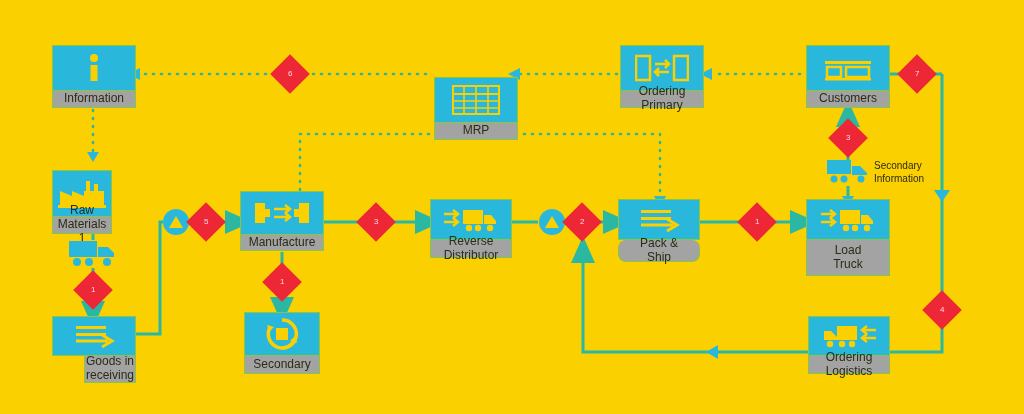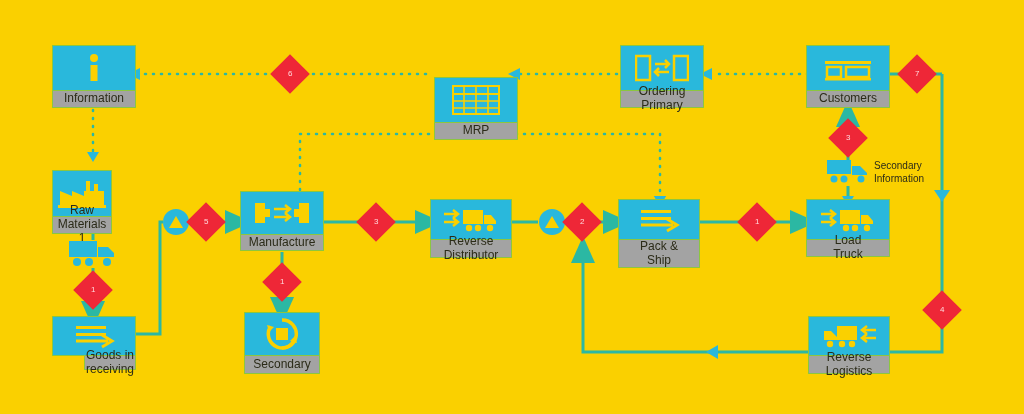--- a/index.html
+++ b/index.html
@@ -224,21 +224,21 @@
   </div>
 
   <div class="node" style="left:52px;top:316px;width:84px;">
     <div class="body" style="height:40px;">
       <svg class="icon-svg" width="44" height="26" viewBox="0 0 44 26">
           <rect x="4" y="3" width="30" height="3" fill="#FAD000"></rect>
           <rect x="4" y="10" width="30" height="3" fill="#FAD000"></rect>
           <path d="M4,18 L36,18 M30,12 L40,18 L30,24" fill="none" stroke="#FAD000" stroke-width="3"></path>
         </svg>
     </div>
-    <div class="label" style="height:14px;margin-left:32px;">Goods in receiving</div>
+    <div class="label" style="height:27px;margin-left:32px;">Goods in receiving</div>
   </div>
 
   <div class="node" style="left:240px;top:191px;width:84px;">
     <div class="body" style="height:44px;">
       <svg class="icon-svg" width="56" height="26" viewBox="0 0 56 26">
           <path d="M1,3 L11,3 L11,9 L16,9 L16,17 L11,17 L11,23 L1,23 z" fill="#FAD000"></path>
           <path d="M20,9 L34,9 M31,5 L36,9 L31,13" fill="none" stroke="#FAD000" stroke-width="2.5"></path>
           <path d="M20,17 L34,17 M31,13 L36,17 L31,21" fill="none" stroke="#FAD000" stroke-width="2.5"></path>
           <path d="M55,3 L45,3 L45,9 L40,9 L40,17 L45,17 L45,23 L55,23 z" fill="#FAD000"></path>
         </svg>
@@ -275,51 +275,51 @@
   </div>
 
   <div class="node" style="left:618px;top:199px;width:82px;">
     <div class="body" style="height:41px;">
       <svg class="icon-svg" width="44" height="26" viewBox="0 0 44 26">
           <rect x="4" y="3" width="30" height="3" fill="#FAD000"></rect>
           <rect x="4" y="10" width="30" height="3" fill="#FAD000"></rect>
           <path d="M4,18 L36,18 M30,12 L40,18 L30,24" fill="none" stroke="#FAD000" stroke-width="3"></path>
         </svg>
     </div>
-    <div class="label" style="height:28px;">Pack &amp; Ship</div>
+    <div class="label" style="height:22px;border-radius:8px;">Pack &amp; Ship</div>
   </div>
 
   <div class="node" style="left:806px;top:199px;width:84px;">
     <div class="body" style="height:41px;">
       <svg class="icon-svg" width="56" height="26" viewBox="0 0 56 26">
           <path d="M1,7 L13,7 M10,3 L15,7 L10,11" fill="none" stroke="#FAD000" stroke-width="2.5"></path>
           <path d="M1,15 L13,15 M10,11 L15,15 L10,19" fill="none" stroke="#FAD000" stroke-width="2.5"></path>
           <rect x="20" y="3" width="20" height="14" fill="#FAD000"></rect>
           <path d="M41,8 L48,8 L53,14 L53,17 L41,17 z" fill="#FAD000"></path>
           <circle cx="26" cy="21" r="3.2" fill="#FAD000"></circle>
           <circle cx="35" cy="21" r="3.2" fill="#FAD000"></circle>
           <circle cx="47" cy="21" r="3.2" fill="#FAD000"></circle>
         </svg>
     </div>
-    <div class="label" style="height:17px;">Load Truck</div>
+    <div class="label" style="height:36px;">Load Truck</div>
   </div>
 
   <div class="node" style="left:808px;top:316px;width:82px;">
     <div class="body" style="height:40px;">
       <svg class="icon-svg" width="56" height="26" viewBox="0 0 56 26">
           <rect x="16" y="3" width="20" height="14" fill="#FAD000"></rect>
           <path d="M3,8 L10,8 L16,14 L16,17 L3,17 z" fill="#FAD000"></path>
           <circle cx="9" cy="21" r="3.2" fill="#FAD000"></circle>
           <circle cx="21" cy="21" r="3.2" fill="#FAD000"></circle>
           <circle cx="31" cy="21" r="3.2" fill="#FAD000"></circle>
           <path d="M55,7 L43,7 M46,3 L41,7 L46,11" fill="none" stroke="#FAD000" stroke-width="2.5"></path>
           <path d="M55,15 L43,15 M46,11 L41,15 L46,19" fill="none" stroke="#FAD000" stroke-width="2.5"></path>
         </svg>
     </div>
-    <div class="label" style="height:18px;">Reverse Logistics</div>
+    <div class="label" style="height:18px;">Ordering Logistics</div>
   </div>
 
   <div class="bare" style="left:826px;top:158px;">
     <svg class="icon-svg" width="46" height="28" viewBox="0 0 46 28">
         <rect x="1" y="2" width="24" height="14" fill="#29B8DC"></rect>
         <path d="M26,8 L34,8 L41,15 L41,17 L26,17 z" fill="#29B8DC"></path>
         <circle cx="8" cy="21" r="3.5" fill="#29B8DC"></circle>
         <circle cx="18" cy="21" r="3.5" fill="#29B8DC"></circle>
         <circle cx="35" cy="21" r="3.5" fill="#29B8DC"></circle>
       </svg>

